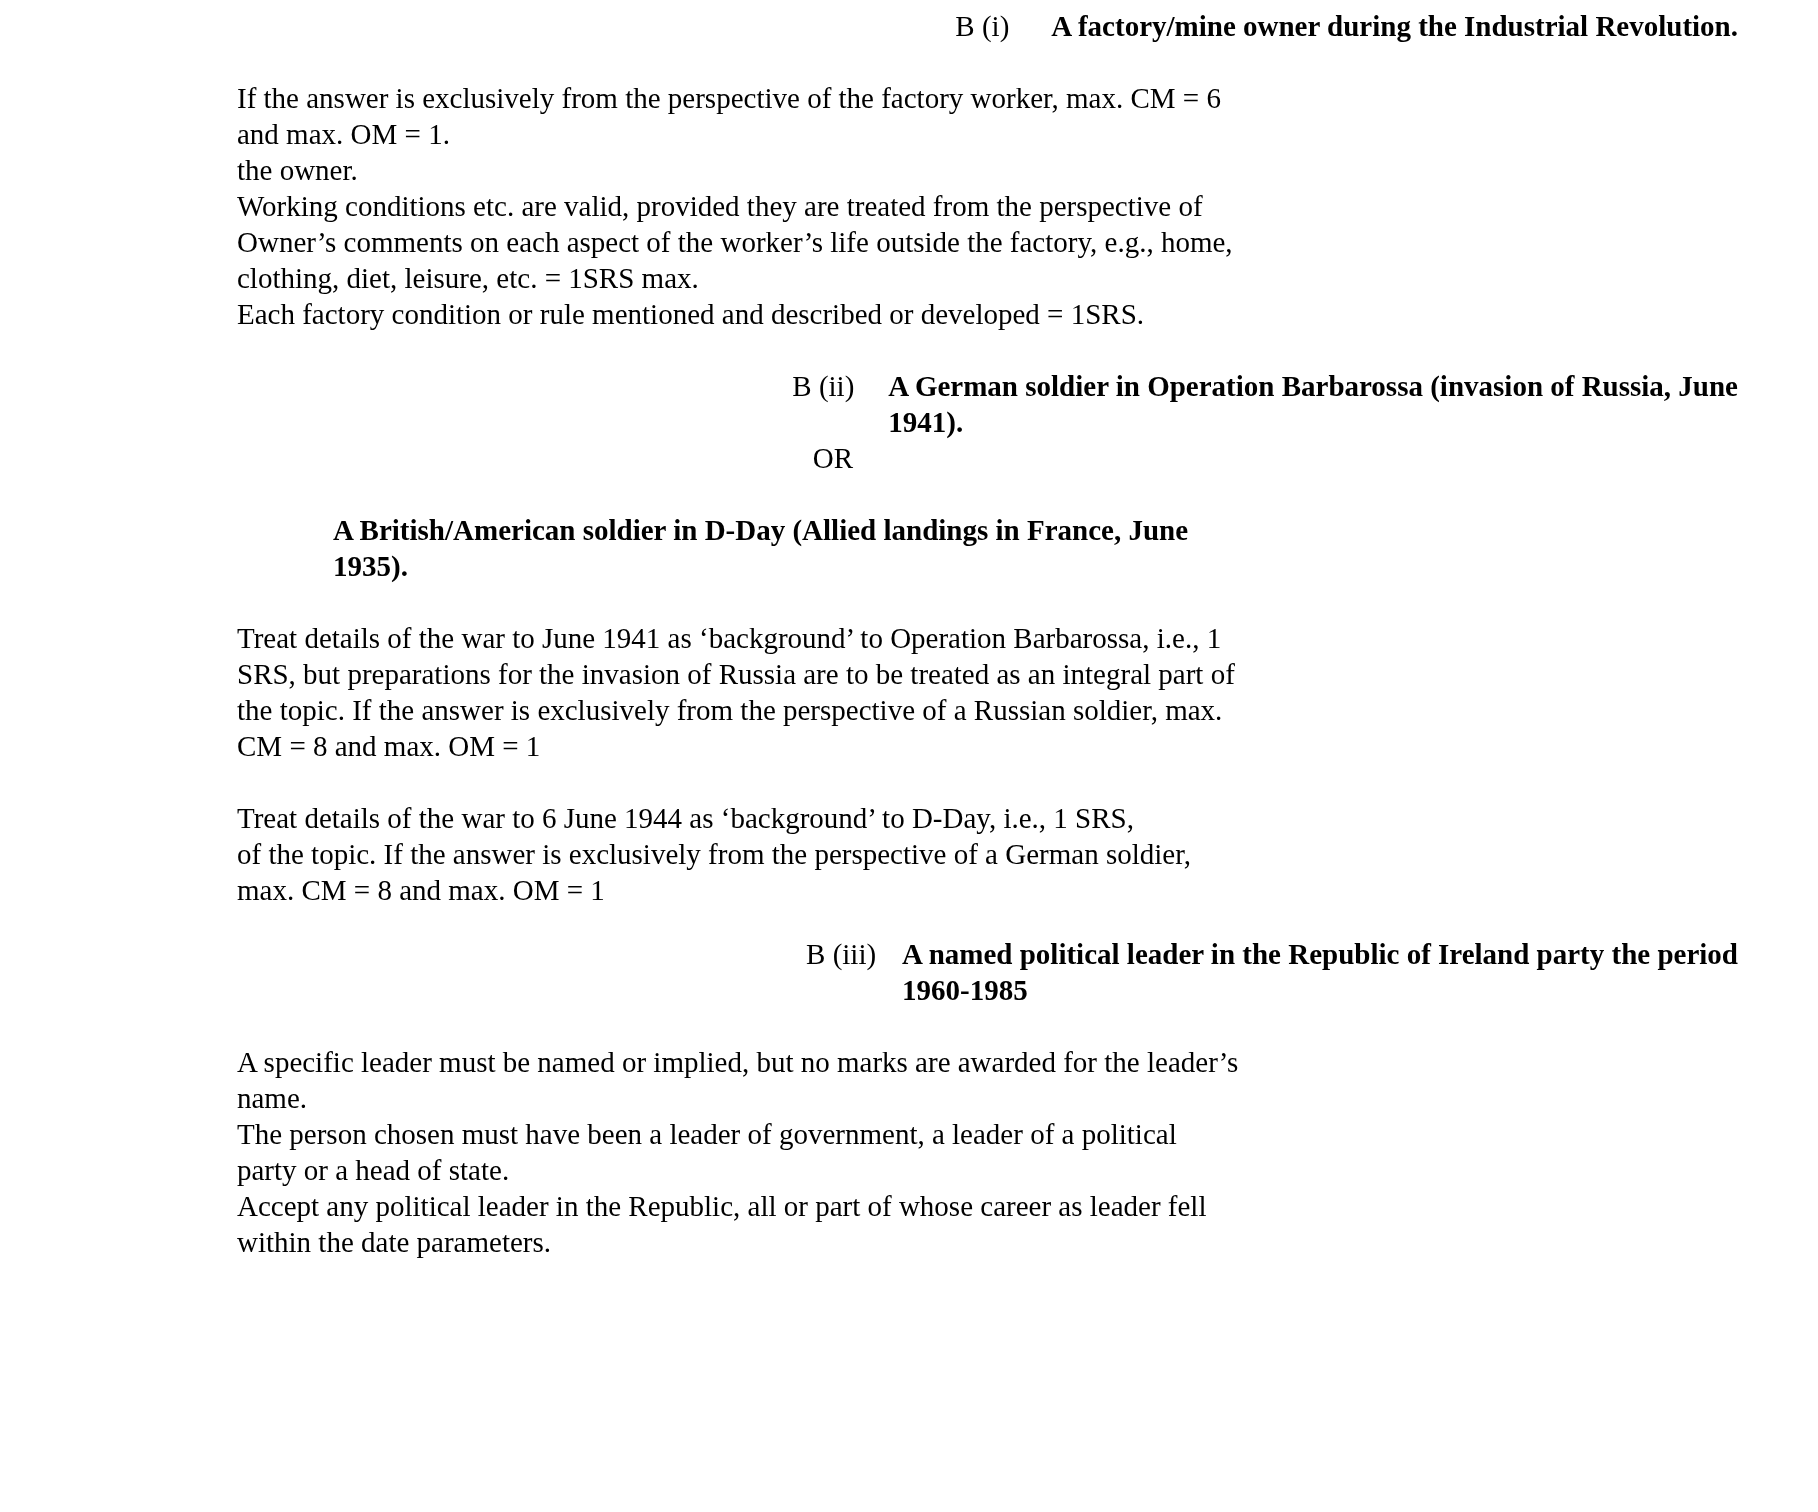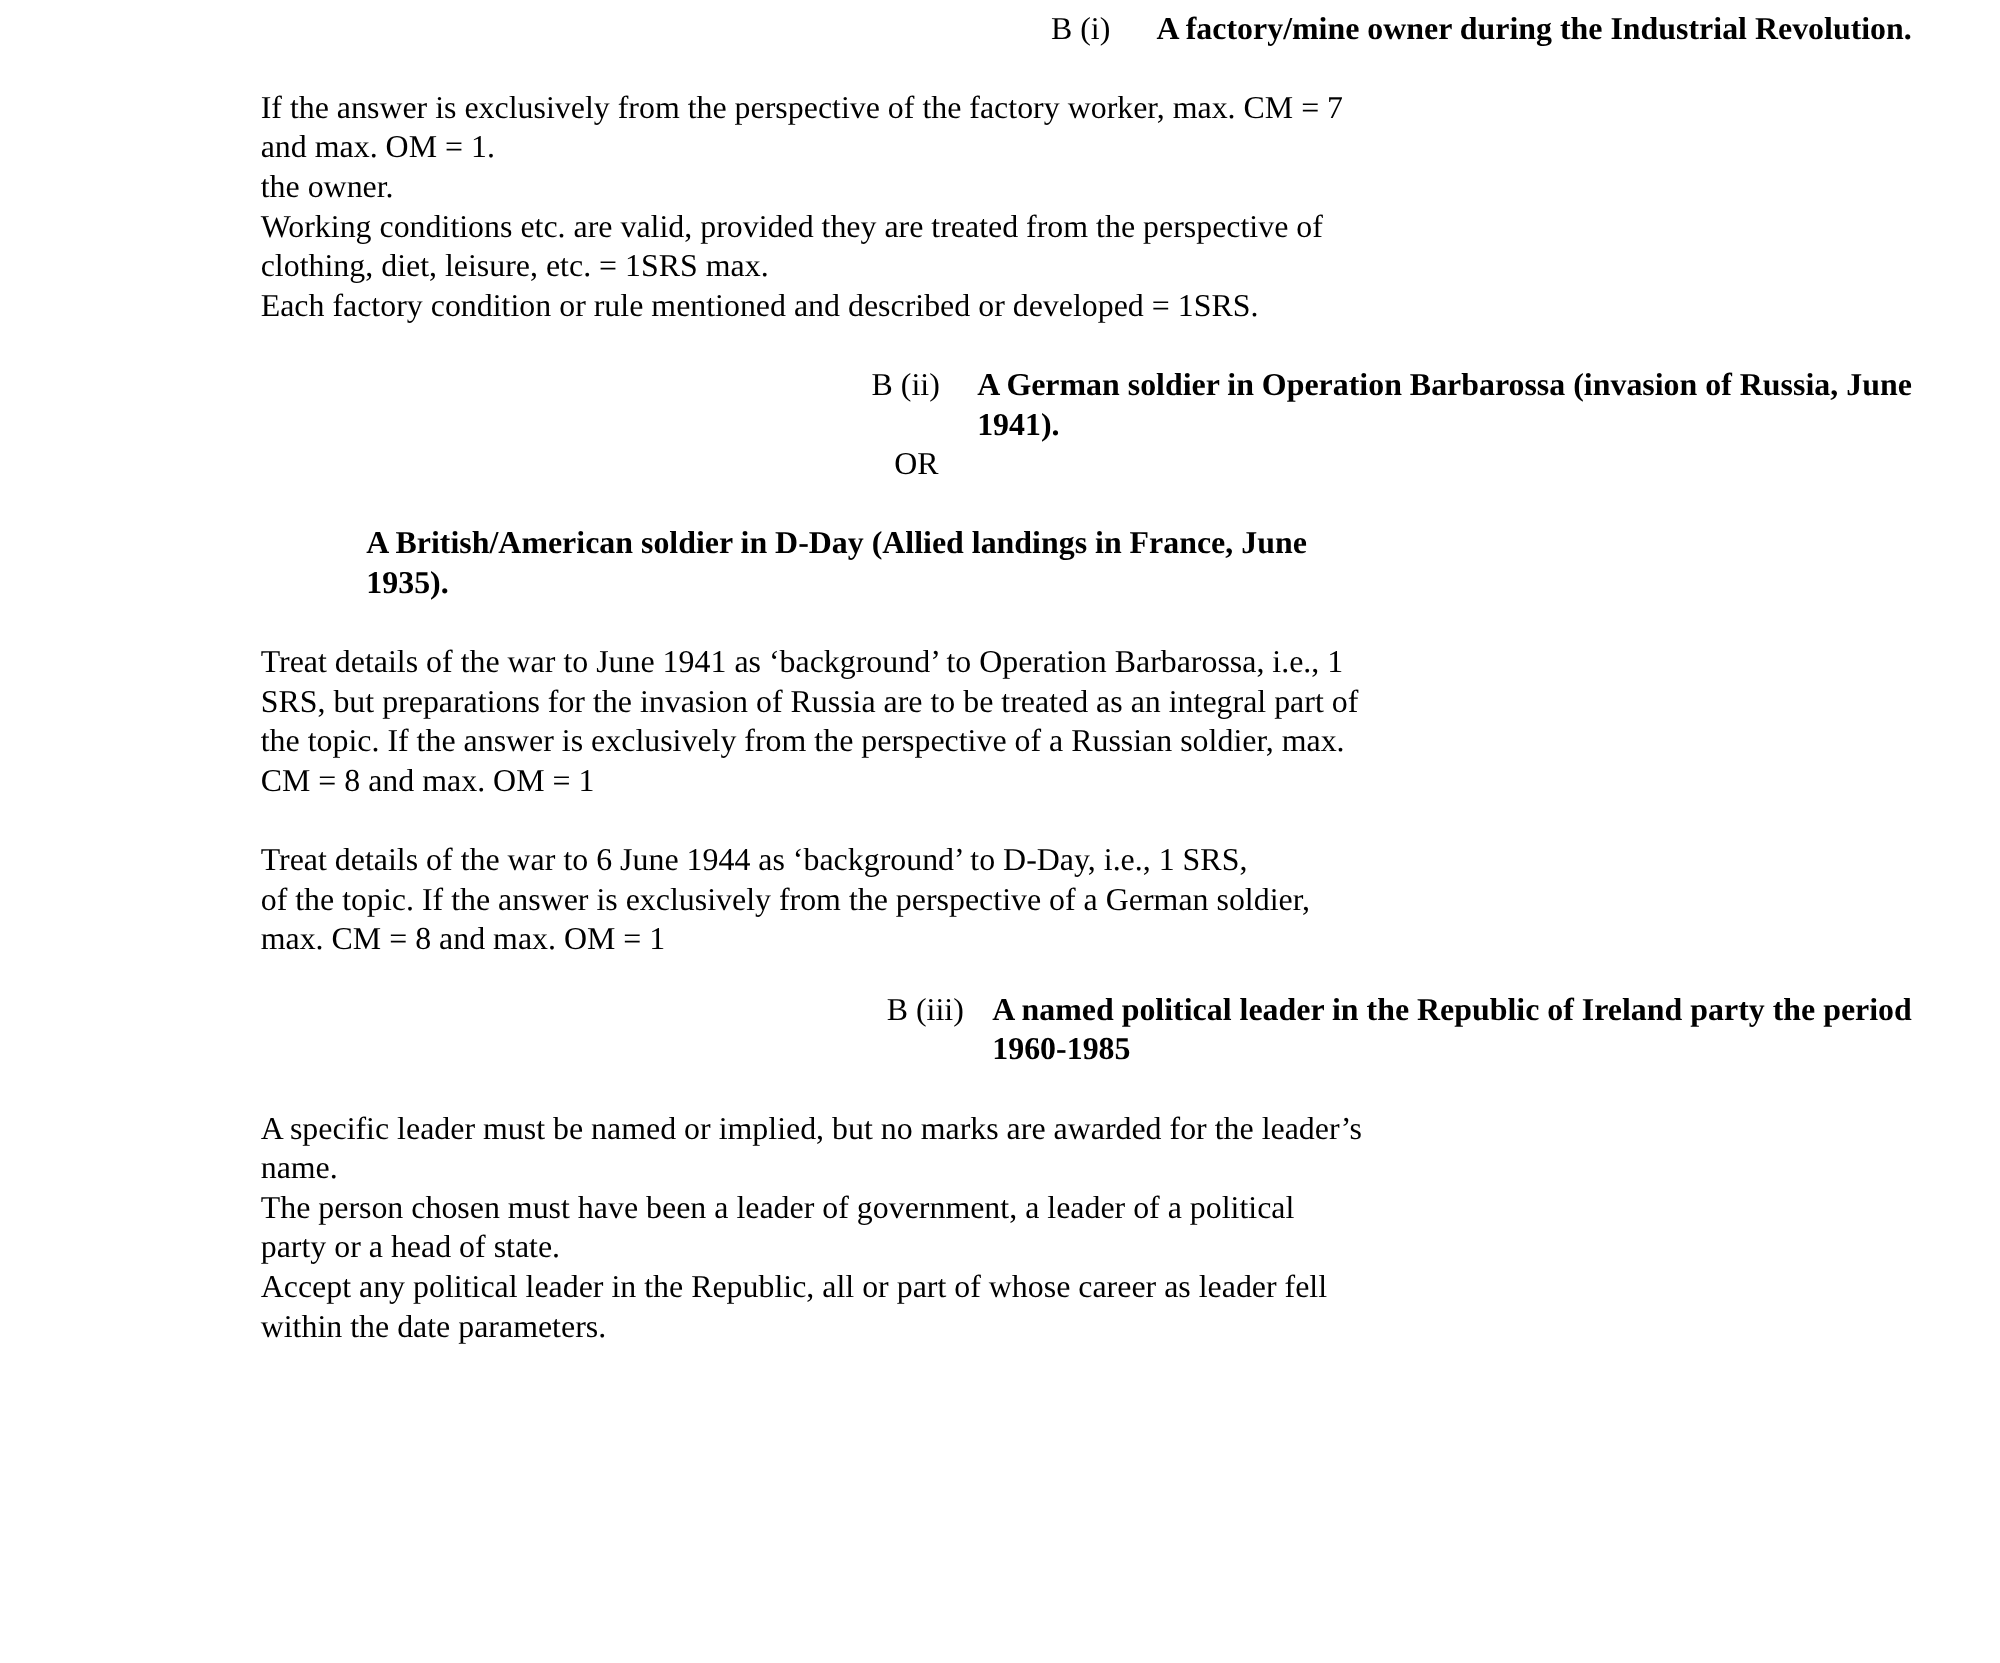--- a/index.html
+++ b/index.html
@@ -41,24 +41,25 @@
 <body>
 
 <div class="page">
 
   <div class="heading-row">
     <span class="label">B (i)</span>
     <span class="heading-text">A factory/mine owner during the Industrial Revolution.</span>
   </div>
 
   <div class="para">
-    <span class="line">If the answer is exclusively from the perspective of the factory worker, max. CM = 7</span>
+    <span class="line">If the answer is exclusively from the perspective of the factory worker, max. CM = 6</span>
     <span class="line">and max. OM = 1.</span>
     <span class="line">the owner.</span>
     <span class="line">Working conditions etc. are valid, provided they are treated from the perspective of</span>
+    <span class="line">Owner’s comments on each aspect of the worker’s life outside the factory, e.g., home,</span>
     <span class="line">clothing, diet, leisure, etc. = 1SRS max.</span>
     <span class="line">Each factory condition or rule mentioned and described or developed = 1SRS.</span>
   </div>
 
   <div class="heading-row mt-blank">
     <span class="label">B (ii)</span>
     <span class="heading-text">
       <span class="hline">A German soldier in Operation Barbarossa (invasion of Russia, June</span>
       <span class="hline">1941).</span>
     </span>

